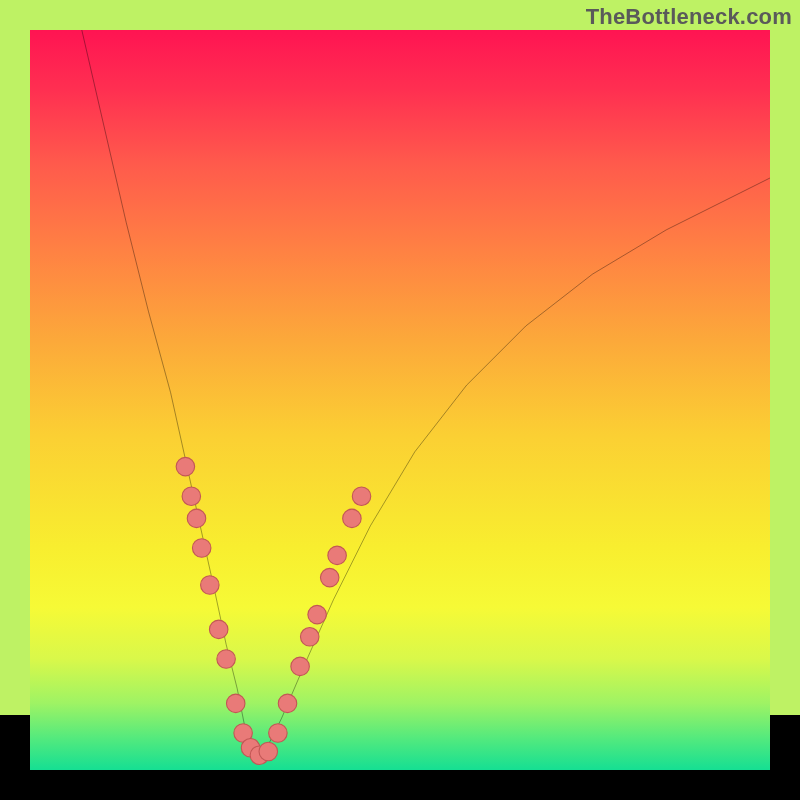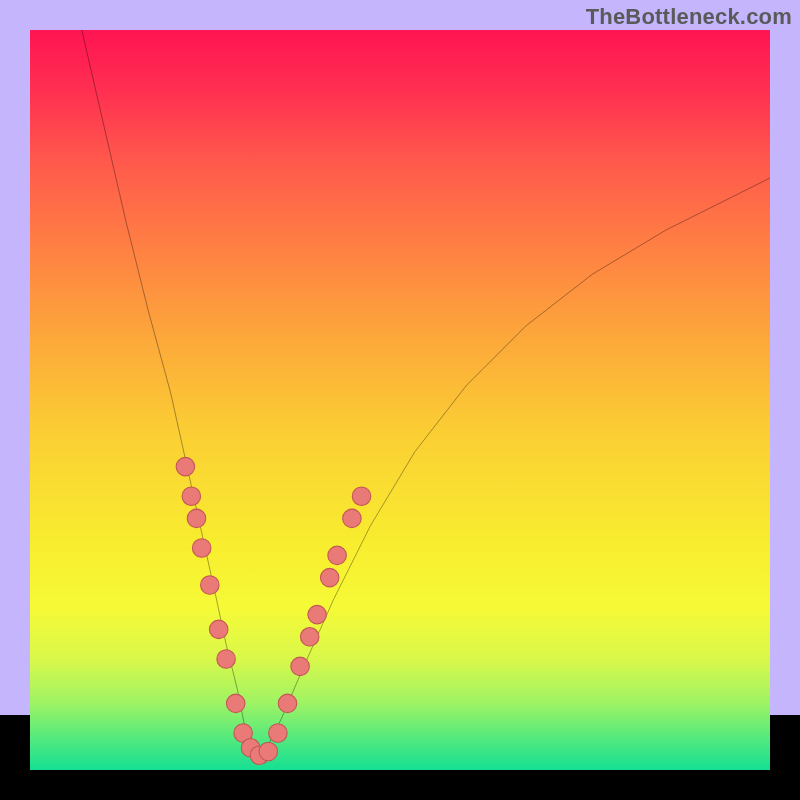--- a/index.html
+++ b/index.html
@@ -8,21 +8,21 @@
     width: 800px;
     height: 800px;
     overflow: hidden;
     background: #000;
     font-family: Arial, Helvetica, sans-serif;
   }
   .frame {
     position: relative;
     width: 800px;
     height: 715px;
-    background: #c4b5fd;
+    background: #bef264;
   }
   .plot {
     position: absolute;
     left: 30px;
     top: 30px;
     width: 740px;
     height: 740px;
     background: linear-gradient(
       to bottom,
       #ff1452 0%,

